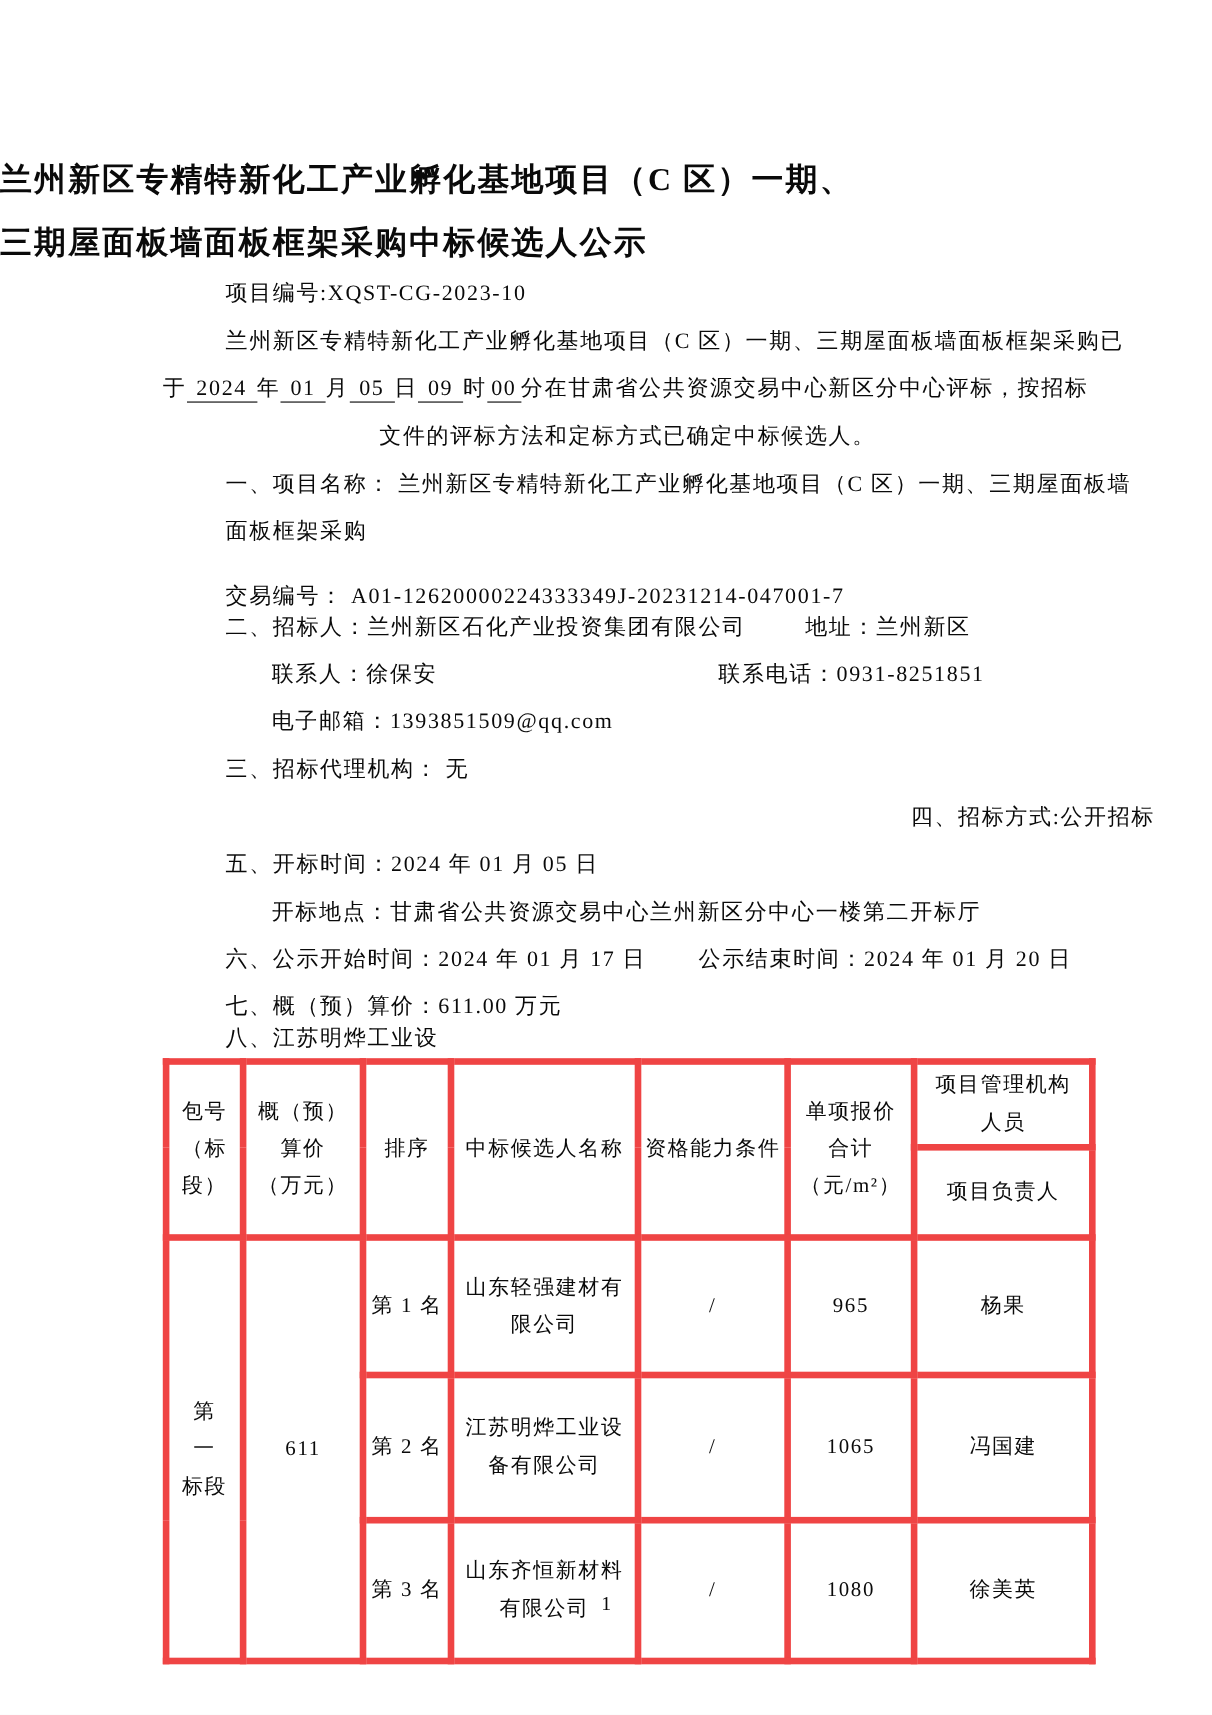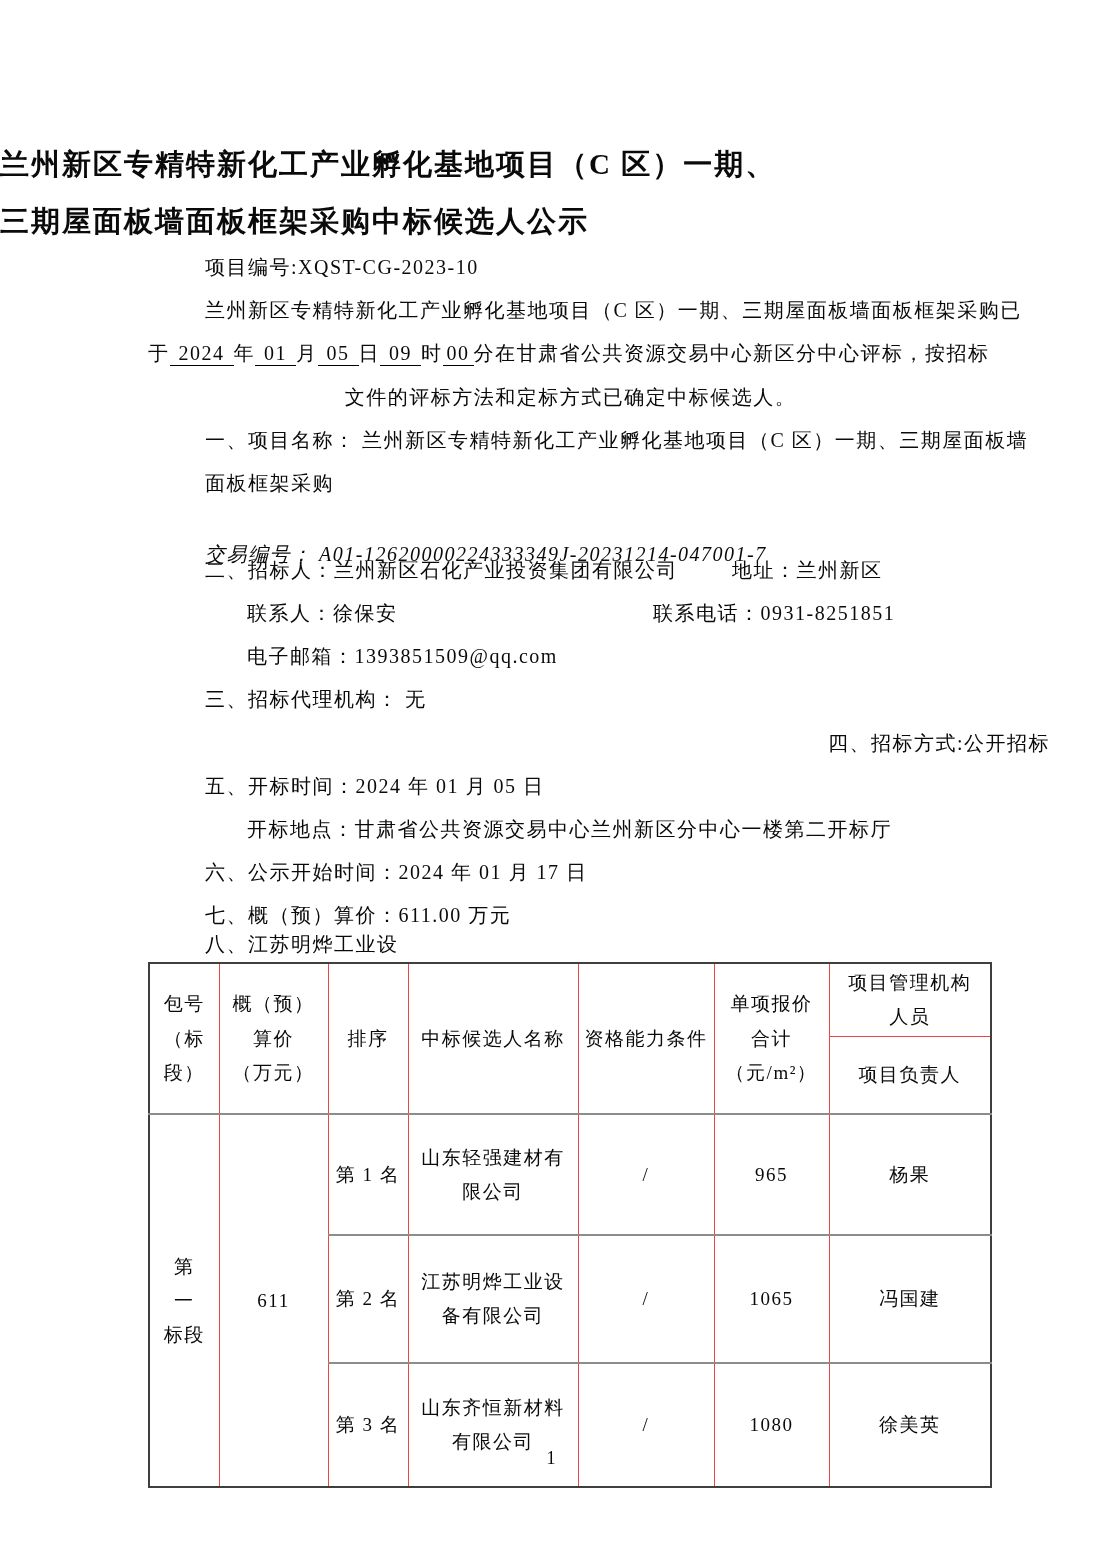--- a/index.html
+++ b/index.html
@@ -40,21 +40,21 @@
     position:absolute;left:148px;top:962px;
     width:842px;
     border-collapse:collapse;
     table-layout:fixed;
     border:2px solid #3f3f3f;
     font-size:19px;
     letter-spacing:1.5px;
     text-align:center;
   }
   table.bid td{
-    border:1px solid #ef4444;
+    border:6px solid #ef4444;
     vertical-align:middle;
     padding:2px 3px;
     white-space:pre-line;
     line-height:1.8;
   }
   table.bid tr.brow td{border-top:2.5px solid #8c8c8c;}
   .pageno{
     position:absolute;left:0;top:1448px;width:1102px;
     text-align:center;font-size:18px;letter-spacing:0;
   }
@@ -72,39 +72,40 @@
   <div class="line indent1" style="top:297px;">兰州新区专精特新化工产业孵化基地项目（C 区）一期、三期屋面板墙面板框架采购已</div>
 
   <div class="line" style="top:340px;">
     <span>于</span><span class="u">2024</span><span>年</span><span class="u">01</span><span>月</span><span class="u">05</span><span>日</span><span class="u">09</span><span>时</span><span class="u short">00</span><span>分在甘肃省公共资源交易中心新区分中心评标，按招标</span>
   </div>
 
   <div class="line" style="top:384px;text-align:center;">文件的评标方法和定标方式已确定中标候选人。</div>
 
   <div class="line indent1" style="top:427px;">一、项目名称： 兰州新区专精特新化工产业孵化基地项目（C 区）一期、三期屋面板墙</div>
   <div class="line indent1" style="top:470px;">面板框架采购</div>
-  <div class="line indent1" style="top:541px;font-style:italic;">交易编号： A01-12620000224333349J-20231214-047001-7</div>
+  <div class="line indent1" style="top:529px;">交易编号： A01-12620000224333349J-20231214-047001-7</div>
 
   <div class="line indent1" style="top:557px;">
     <span>二、招标人：兰州新区石化产业投资集团有限公司</span>
     <span class="abs" style="left:584px;">地址：兰州新区</span>
   </div>
   <div class="line indent2" style="top:600px;">
     <span>联系人：徐保安</span>
     <span class="abs" style="left:505px;">联系电话：0931-8251851</span>
   </div>
   <div class="line indent2" style="top:643px;">电子邮箱：1393851509@qq.com</div>
 
   <div class="line indent1" style="top:686px;">三、招标代理机构： 无</div>
   <div class="line indent1" style="top:730px;text-align:right;">四、招标方式:公开招标</div>
   <div class="line indent1" style="top:773px;">五、开标时间：2024 年 01 月 05 日</div>
   <div class="line indent2" style="top:816px;">开标地点：甘肃省公共资源交易中心兰州新区分中心一楼第二开标厅</div>
 
   <div class="line indent1" style="top:859px;">
     <span>六、公示开始时间：2024 年 01 月 17 日</span>
+    <span class="abs" style="left:487px;">公示结束时间：2024 年 01 月 20 日</span>
   </div>
 
   <div class="line indent1" style="top:902px;">七、概（预）算价：611.00 万元</div>
   <div class="line indent1" style="top:931px;">八、江苏明烨工业设</div>
 
   <table class="bid">
     <colgroup>
       <col style="width:70px">
         <col style="width:109px">
         <col style="width:80px">

